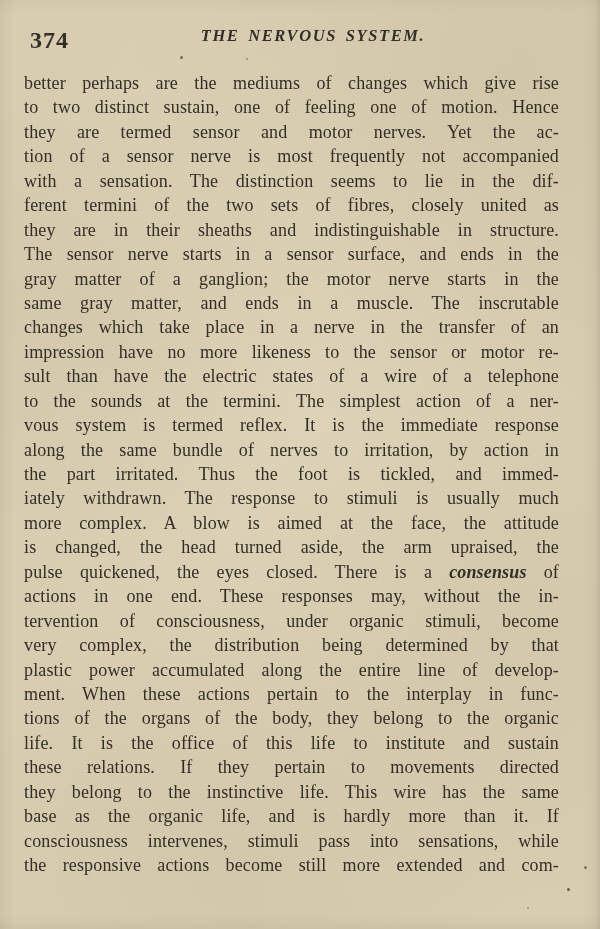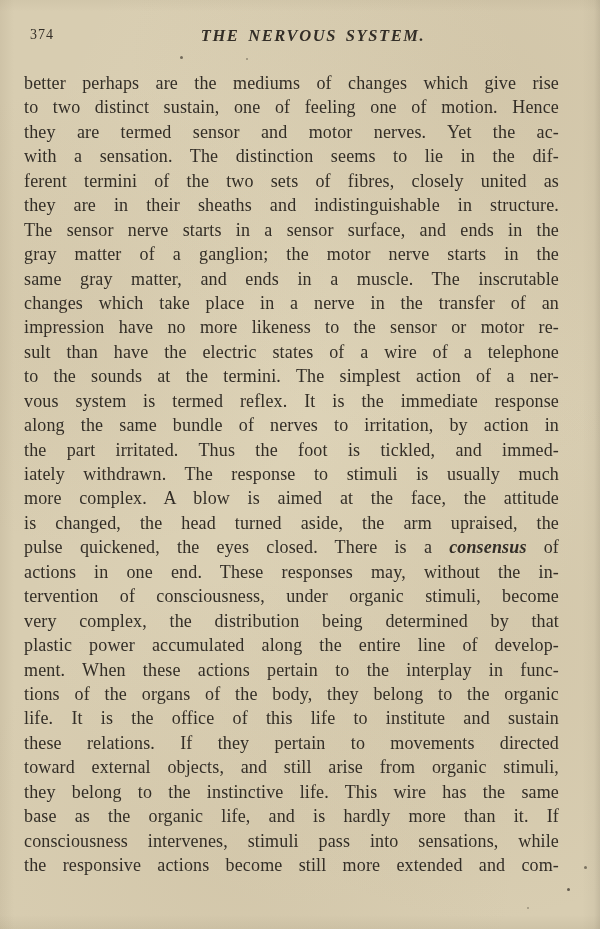--- a/index.html
+++ b/index.html
@@ -30,23 +30,23 @@
     position: absolute;
     top: 26px;
     left: 0;
     right: 0;
     height: 24px;
   }
   .page-number {
     position: absolute;
     left: 30px;
     top: 1px;
-    font-size: 14px;
+    font-size: 24px;
     letter-spacing: 1px;
-    font-weight: normal;
+    font-weight: bold;
   }
   .running-title {
     text-align: center;
     padding-left: 26px;
     font-style: italic;
     font-weight: bold;
     font-size: 16.5px;
     letter-spacing: 1.6px;
     word-spacing: 3px;
   }
@@ -86,20 +86,21 @@
 
   <div class="header">
     <span class="page-number">374</span>
     <div class="running-title">THE NERVOUS SYSTEM.</div>
   </div>
 
   <div class="text-column">
     <div class="line">better perhaps are the mediums of changes which give rise</div>
     <div class="line">to two distinct sustain, one of feeling one of motion.  Hence</div>
     <div class="line">they are termed sensor and motor nerves.  Yet the ac-</div>
+    <div class="line">tion of a sensor nerve is most frequently not accompanied</div>
     <div class="line">with a sensation.  The distinction seems to lie in the dif-</div>
     <div class="line">ferent termini of the two sets of fibres, closely united as</div>
     <div class="line">they are in their sheaths and indistinguishable in structure.</div>
     <div class="line">The sensor nerve starts in a sensor surface, and ends in the</div>
     <div class="line">gray matter of a ganglion; the motor nerve starts in the</div>
     <div class="line">same gray matter, and ends in a muscle.  The inscrutable</div>
     <div class="line">changes which take place in a nerve in the transfer of an</div>
     <div class="line">impression have no more likeness to the sensor or motor re-</div>
     <div class="line">sult than have the electric states of a wire of a telephone</div>
     <div class="line">to the sounds at the termini.  The simplest action of a ner-</div>
@@ -111,21 +112,20 @@
     <div class="line">is changed, the head turned aside, the arm upraised, the</div>
     <div class="line"><span>pulse quickened, the eyes closed.  There is a </span><span class="em">consensus</span><span> of</span></div>
     <div class="line">actions in one end.  These responses may, without the in-</div>
     <div class="line">tervention of consciousness, under organic stimuli, become</div>
     <div class="line">very complex, the distribution being determined by that</div>
     <div class="line">plastic power accumulated along the entire line of develop-</div>
     <div class="line">ment.  When these actions pertain to the interplay in func-</div>
     <div class="line">tions of the organs of the body, they belong to the organic</div>
     <div class="line">life.  It is the office of this life to institute and sustain</div>
     <div class="line">these relations.  If they pertain to movements directed</div>
-    <div class="line">toward external objects, and still arise from organic stimuli,</div>
     <div class="line">they belong to the instinctive life.  This wire has the same</div>
     <div class="line">base as the organic life, and is hardly more than it.  If</div>
     <div class="line">consciousness intervenes, stimuli pass into sensations, while</div>
     <div class="line">the responsive actions become still more extended and com-</div>
   </div>
 
   <div class="speck s1"></div>
   <div class="speck s2"></div>
   <div class="speck s3"></div>
   <div class="speck s4"></div>

